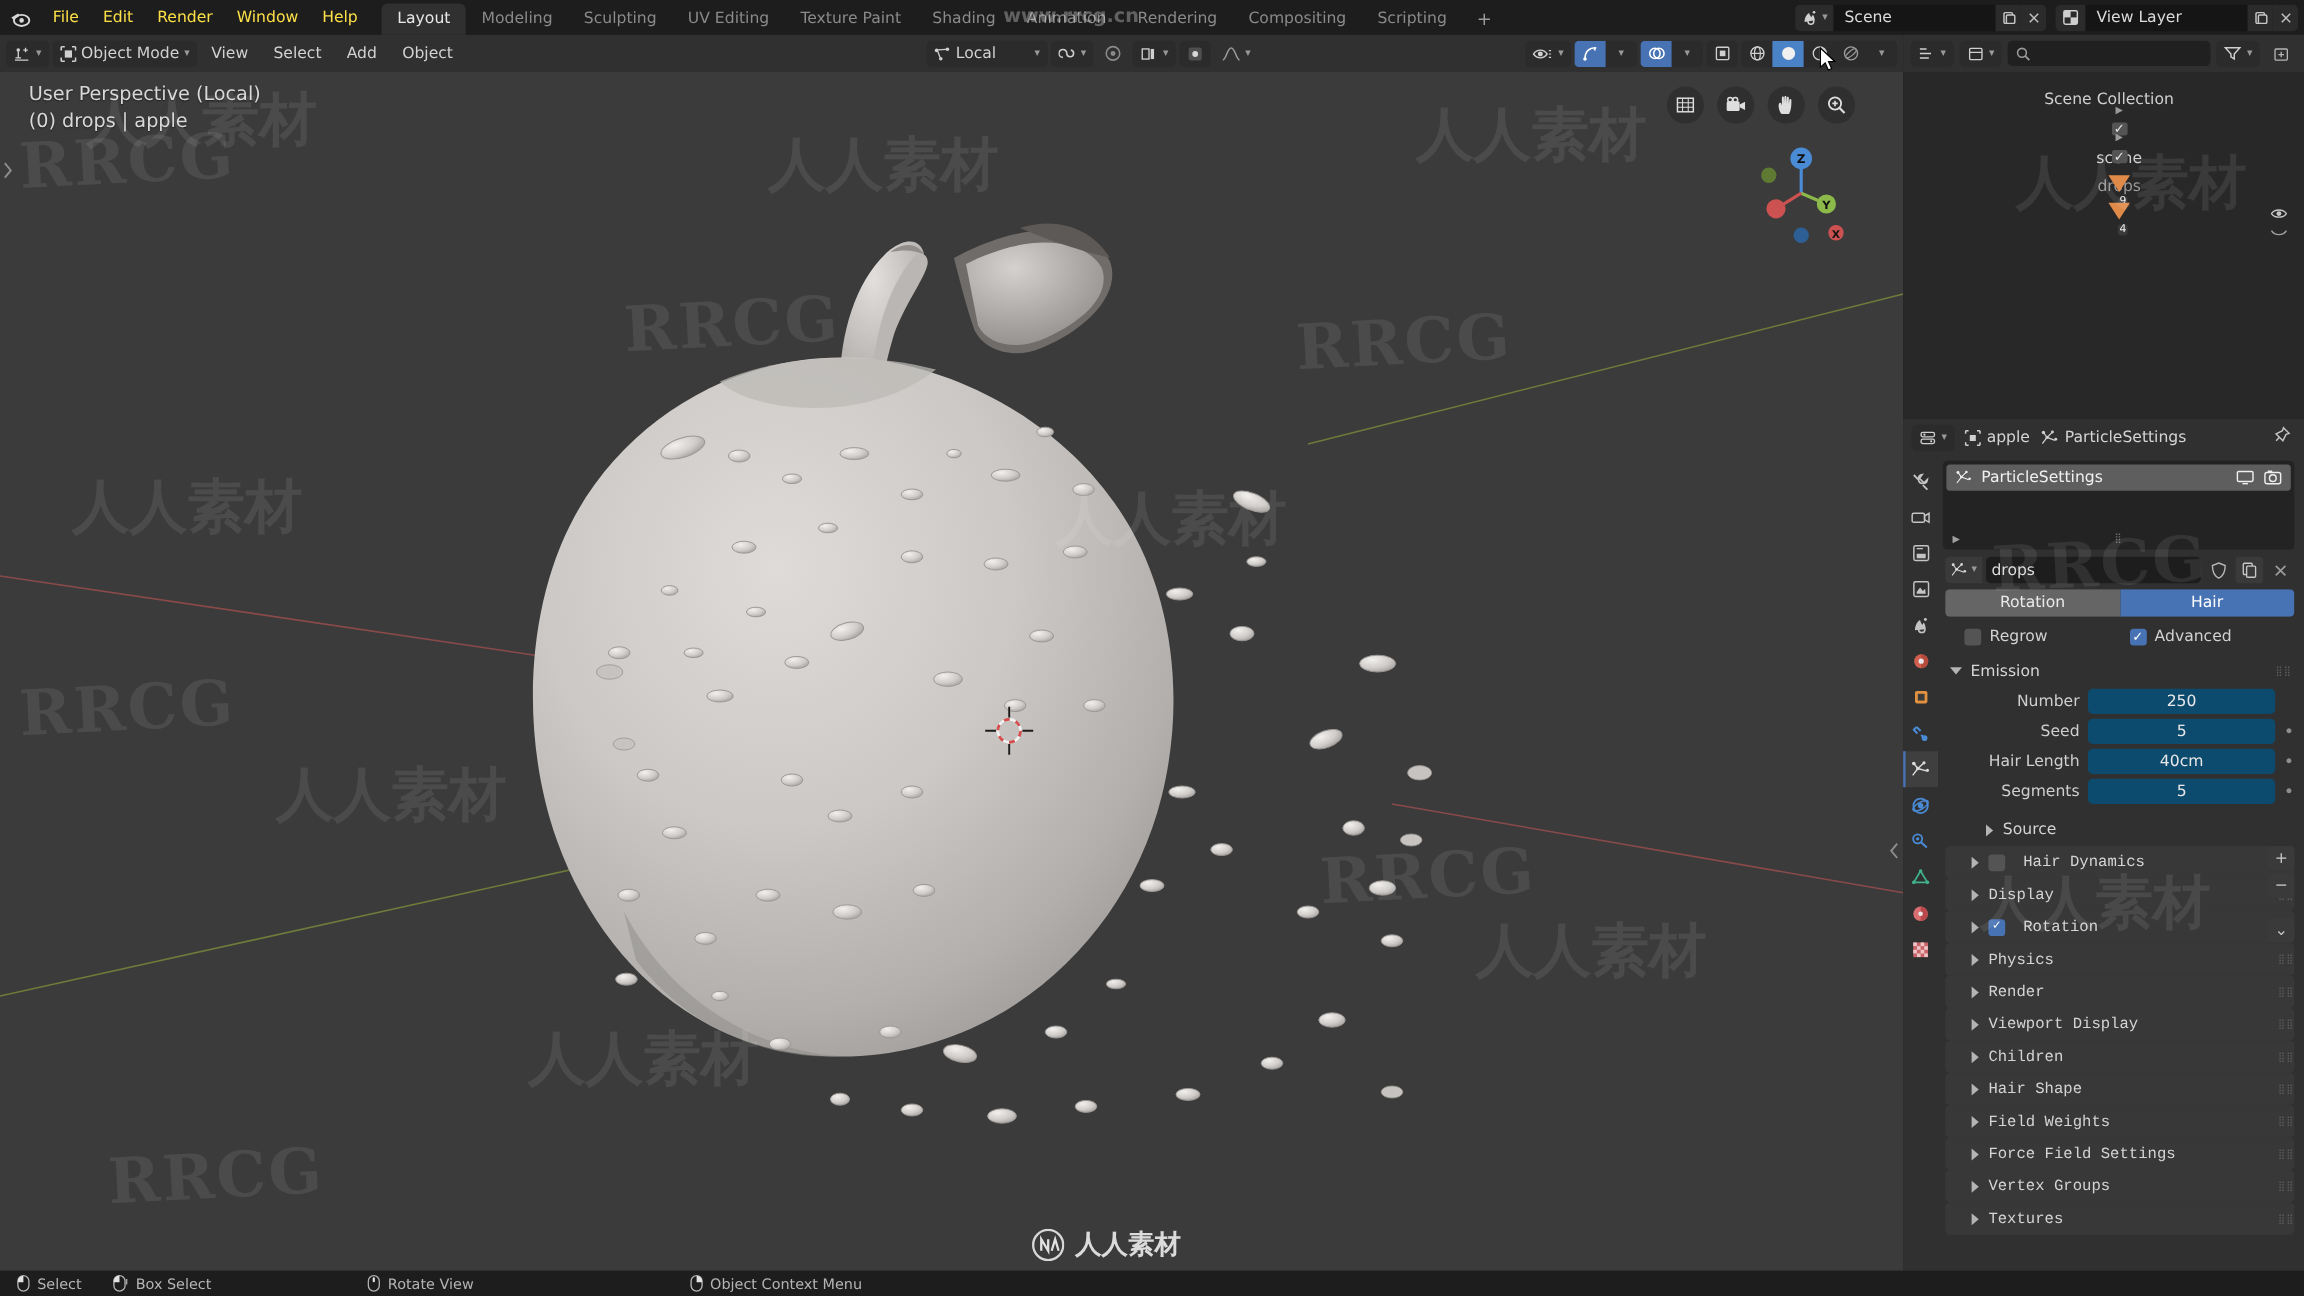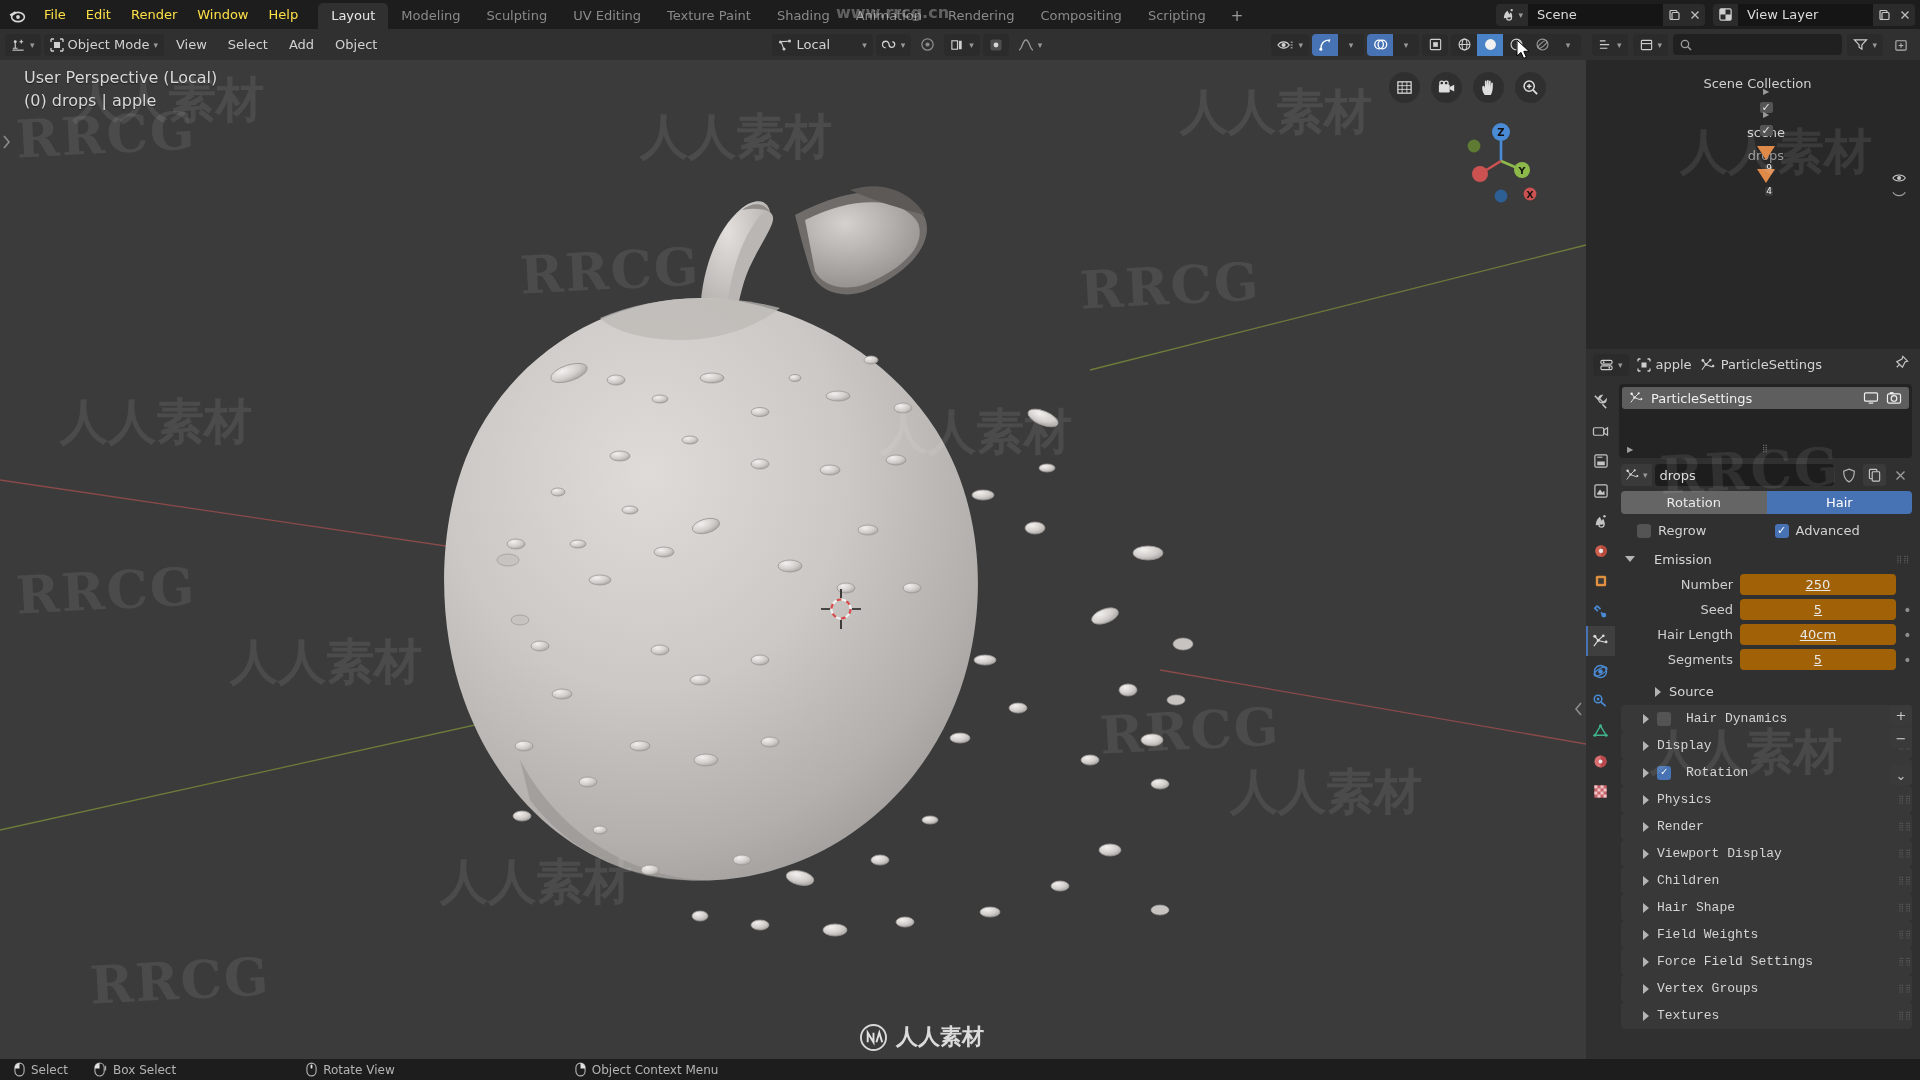--- a/index.html
+++ b/index.html
@@ -168,32 +168,32 @@
   .seg.sel { background: #4772b3; color: #fff; }
 
   .check-row { display: flex; align-items: center; margin: 9px 8px 0 22px; font-size: 13px; gap: 0; }
   .cb { width: 14px; height: 14px; border-radius: 3px; background: #545454; margin-right: 7px; display:flex; align-items:center; justify-content:center;}
   .cb.checked { background: #4772b3; }
   .cb.checked::after { content:"✓"; color:#fff; font-size: 11px; line-height: 1; }
   .ck-label { color: #d2d2d2; }
   .half { width: 147px; display: flex; align-items: center; }
 
   .panel-hdr {
-    display: flex; align-items: center; gap: 19px; margin: 10px 0 0 0; padding: 0 10px 0 10px;
+    display: flex; align-items: center; gap: 7px; margin: 10px 0 0 0; padding: 0 10px 0 10px;
     height: 22px; font-size: 13px; color: #d6d6d6;
   }
   .tri-down { width:0;height:0;border-left:5px solid transparent;border-right:5px solid transparent;border-top:6px solid #b4b4b4; }
   .tri-right { width:0;height:0;border-top:5px solid transparent;border-bottom:5px solid transparent;border-left:6px solid #b4b4b4; }
   .grip { margin-left: auto; color: #5e5e5e; font-size: 8px; letter-spacing: 1px; }
 
   .field-row { display: flex; align-items: center; margin: 4px 8px 0 6px; gap: 7px; }
   .field-label { width: 112px; text-align: right; font-size: 13px; color: #cfcfcf; }
   .field-val {
-    flex: 1; background: #a16207; height: 21px; border-radius: 4px; display: flex;
-    align-items: center; justify-content: center; font-size: 13px; color: #e8e8e8; text-decoration: underline;
+    flex: 1; background: #0c4a6e; height: 21px; border-radius: 4px; display: flex;
+    align-items: center; justify-content: center; font-size: 13px; color: #e8e8e8;
   }
   .dot-anim { width: 9px; text-align: center; color: #8e8e8e; font-size: 14px; line-height: 8px; }
 
   .sub-panel {
     display: flex; align-items: center; gap: 8px; height: 27px; padding-left: 22px; font-size: 13px; color: #d4d4d4;
     margin-right: 8px;
   }
   .sub-panel.indent2 { padding-left: 40px; }
   .sub-panel.boxed { background: #383838; border-radius: 4px; margin-left: 6px; font-family: Liberation Mono, monospace; }
 

